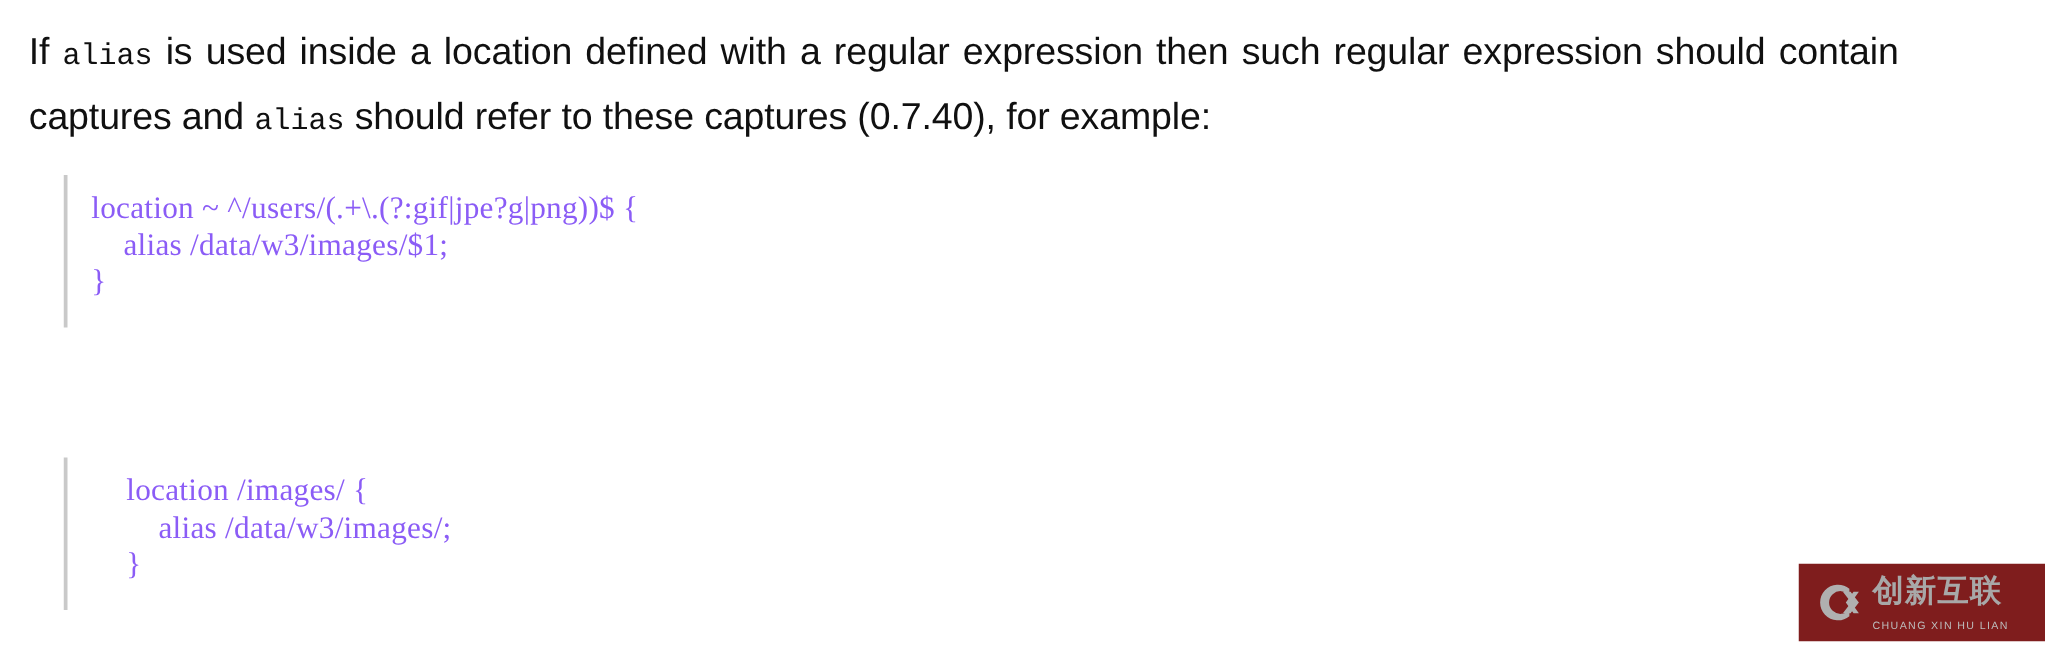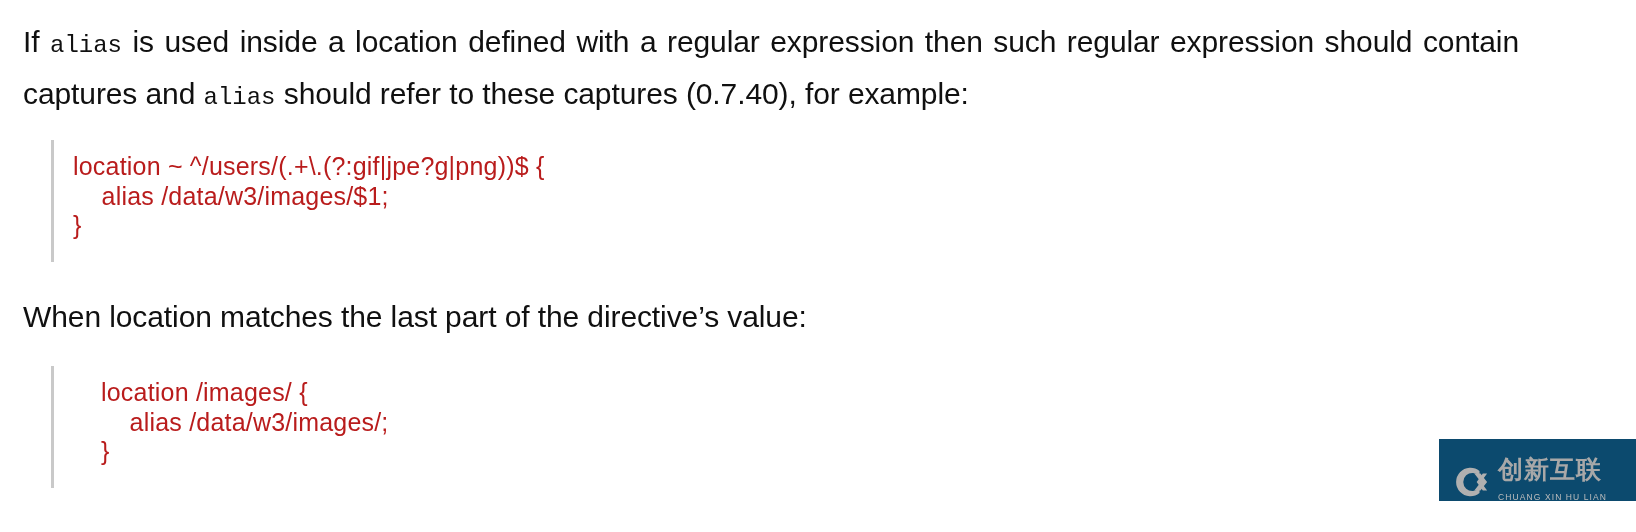--- a/index.html
+++ b/index.html
@@ -65,44 +65,44 @@
 
   
   .codeblock {
     position: absolute;
     border-left: 3px solid #c9c9c9;
     padding: 0 0 0 19px;
     box-sizing: border-box;
   }
   .codeblock pre {
     margin: 0;
-    font-family: Liberation Sans, sans-serif;
+    font-family: Liberation Serif, serif;
     font-size: 25px;
     line-height: 29.5px;
-    color: #b91c1c;
+    color: #8b5cf6;
     white-space: pre;
     letter-spacing: 0.2px;
   }
 
   #codeblock-1 { left: 51px; top: 140px; width: 900px; height: 122px; }
   #codeblock-1 pre { padding-top: 12px; }
 
   #codeblock-2 { left: 51px; top: 366px; width: 640px; height: 122px; }
   #codeblock-2 pre { padding-top: 12px; margin-left: 28px; }
 
   
   .watermark {
     position: absolute;
     right: 0px;
-    bottom: 12px;
+    bottom: 0px;
     width: 197px;
     height: 62px;
-    background: #0c4a6e;
+    background: #7f1d1d;
     display: flex;
-    align-items: flex-end;
+    align-items: center;
     justify-content: flex-start;
     padding-left: 12px;
     box-sizing: border-box;
     overflow: hidden;
   }
   .wm-mark {
     flex: 0 0 auto;
     width: 38px;
     height: 38px;
     margin-right: 9px;
@@ -139,23 +139,20 @@
   <div class="para para-justified">
     <span>If </span><code class="inline">alias</code><span> is used inside a location defined with a regular expression then such regular expression should </span><span class="lastline">contain captures and </span><code class="inline">alias</code><span> should refer to these captures (0.7.40), for example:</span>
   </div>
 
   <div class="codeblock" id="codeblock-1">
     <pre><span>location ~ ^/users/(.+\.(?:gif|jpe?g|png))$ {</span>
 <span>    alias /data/w3/images/$1;</span>
 <span>}</span></pre>
   </div>
 
-  <div class="para para-plain">
-    <span>When location matches the last part of the directive’s value:</span>
-  </div>
 
   <div class="codeblock" id="codeblock-2">
     <pre><span>location /images/ {</span>
 <span>    alias /data/w3/images/;</span>
 <span>}</span></pre>
   </div>
 
   <div class="watermark">
     <div class="wm-mark">
       <svg viewBox="0 0 40 40" width="38" height="38" aria-hidden="true">

